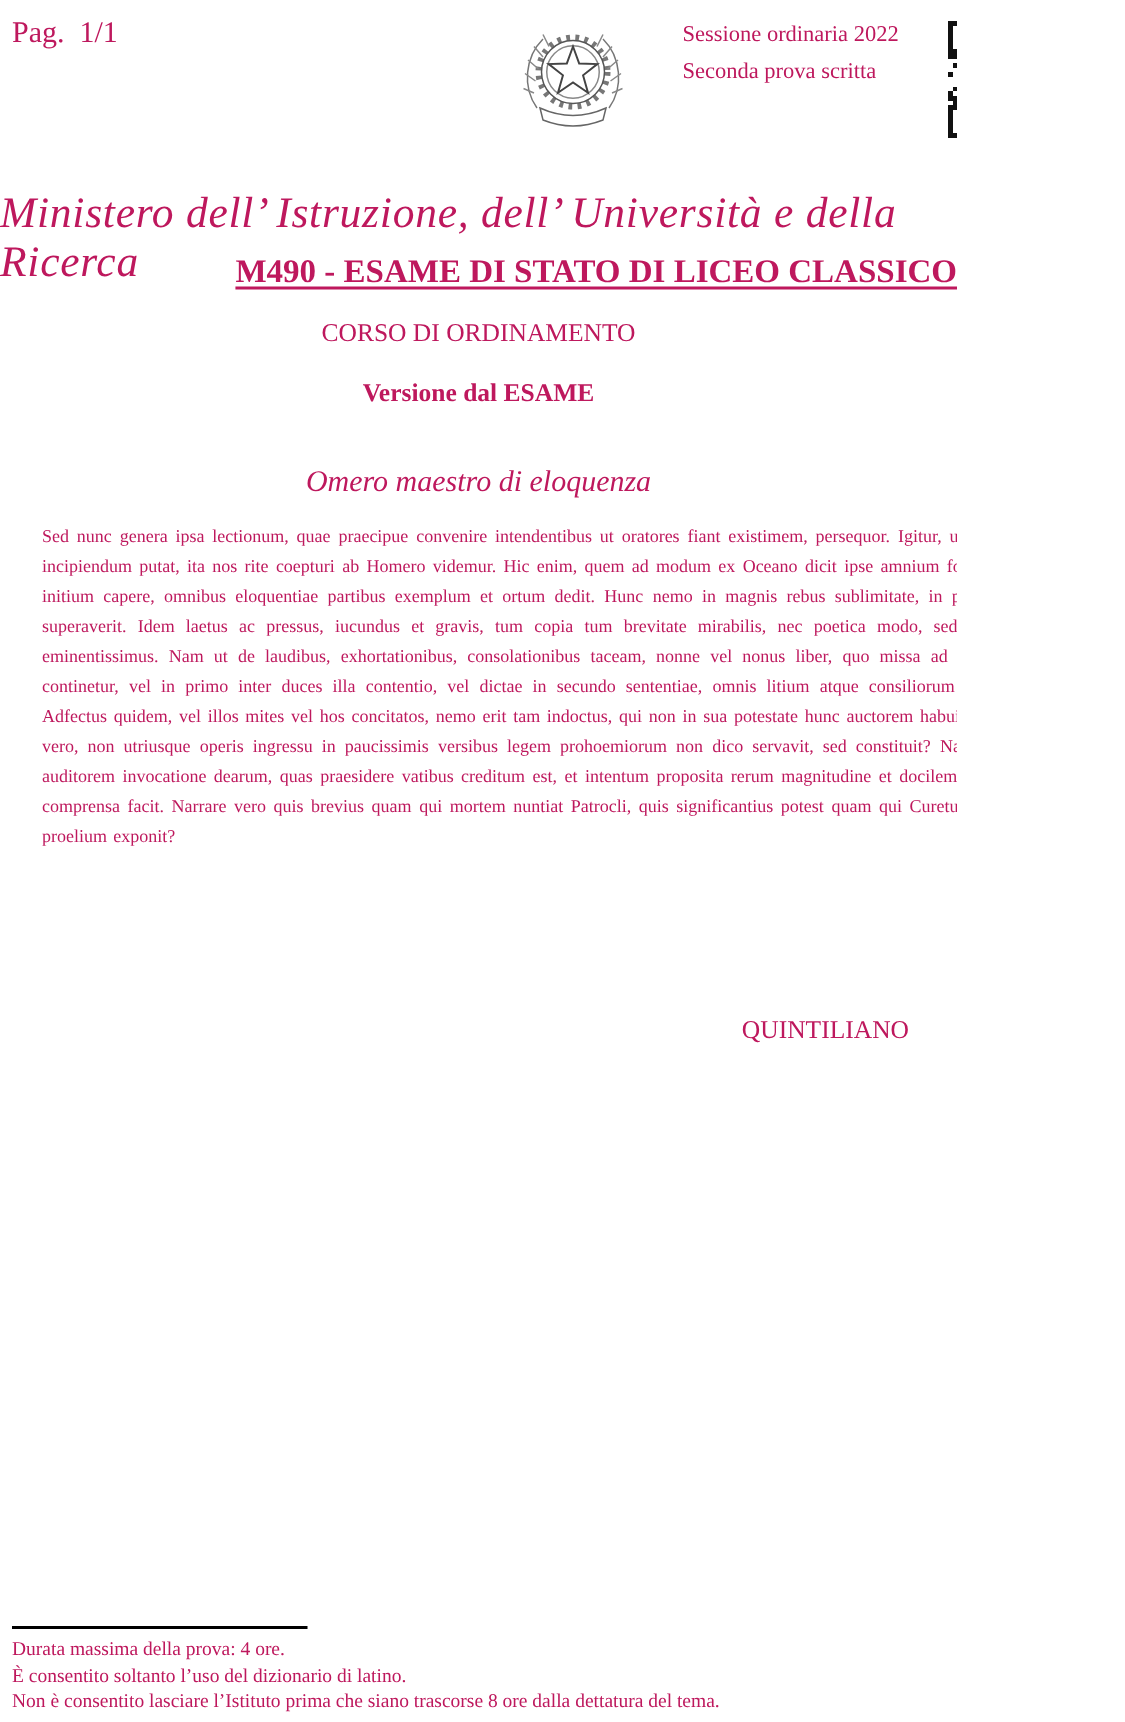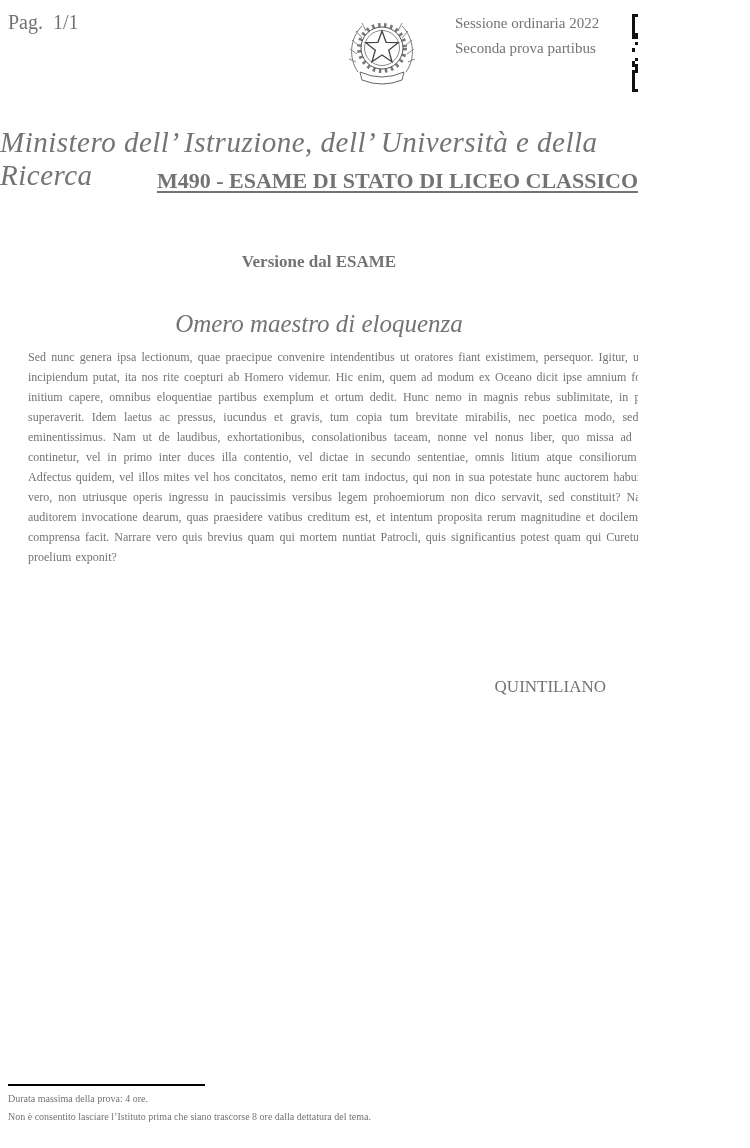--- a/index.html
+++ b/index.html
@@ -1,19 +1,19 @@
 <!DOCTYPE html>
 <html><head>
 <meta charset="utf-8">
 <style>
   * { margin:0; padding:0; box-sizing:border-box; }
   html,body { background:#fff; }
   .page {
     position:relative; width:638px; height:1148px; background:#fff;
-    font-family:"Liberation Serif","DejaVu Serif",serif; color:#737373; overflow:hidden;
+    font-family:"Liberation Serif","DejaVu Serif",serif; color:#be185d; overflow:hidden;
   }
   .pag-label {
     position:absolute; left:8px; top:11px; font-size:20px; white-space:pre;
   }
   .emblem { position:absolute; left:340px; top:10px; }
   .session-block { position:absolute; left:455px; top:15px; font-size:15px; line-height:16px; }
   .session-block .line { display:block; margin-bottom:9px; }
   .qr { position:absolute; left:632px; top:14px; }
   .ministry-title {
     position:absolute; left:0; top:126px; width:100%; text-align:left;
@@ -25,32 +25,32 @@
   }
   .exam-title span { text-decoration:underline; text-decoration-thickness:2px; text-underline-offset:3px; }
   .course-title {
     position:absolute; left:0; top:212px; width:100%; text-align:center; font-size:17px;
   }
   .version-title {
     position:absolute; left:0; top:252px; width:100%; text-align:center; font-size:17px; font-weight:bold;
   }
   .passage-title {
     position:absolute; left:0; top:310px; width:100%; text-align:center;
-    font-style:italic; font-size:25px;
+    font-style:italic; font-size:20px;
   }
   .passage-body {
     position:absolute; left:28px; top:347px; width:694px;
     font-size:12px; line-height:20px; text-align:justify; word-spacing:0.10em;
   }
   .passage-author {
     position:absolute; right:32px; top:677px; font-size:17px;
   }
   .footer { position:absolute; left:8px; top:1084px; width:720px; }
   .footer-rule { width:197px; border-top:2px solid #000; margin-bottom:4px; }
-  .footer-line { font-size:10px; line-height:17.6px; display:block; }
+  .footer-line { font-size:13px; line-height:17.6px; display:block; }
   svg { display:block; }
 </style>
 </head>
 <body>
 
 <div class="page">
 
   <div class="pag-label">Pag.  1/1</div>
 
   <div class="emblem">
@@ -64,21 +64,21 @@
         <path d="M66,62 C76,48 74,28 62,16" stroke="#777"></path>
         <path d="M16,52 l-7,-3 M17,44 l-7,-5 M19,36 l-7,-6 M22,28 l-6,-7 M26,21 l-4,-8" stroke="#888"></path>
         <path d="M68,52 l7,-3 M67,44 l7,-5 M65,36 l7,-6 M62,28 l6,-7 M58,21 l4,-8" stroke="#888"></path>
         <path d="M20,62 Q42,72 64,62 L62,70 Q42,78 22,70 Z" stroke="#666"></path>
       </g>
     </svg>
   </div>
 
   <div class="session-block">
     <span class="line">Sessione ordinaria 2022</span>
-    <span class="line">Seconda prova partibus</span>
+    <span class="line">Seconda prova scritta</span>
   </div>
 
   <div class="qr">
     <svg id="qr-svg" width="78" height="78" viewBox="0 0 78 78" fill="#111" shape-rendering="crispEdges" aria-hidden="true">
         <rect x="0.00" y="0.00" width="3.27" height="3.27"></rect>
         <rect x="3.12" y="0.00" width="3.27" height="3.27"></rect>
         <rect x="6.24" y="0.00" width="3.27" height="3.27"></rect>
         <rect x="9.36" y="0.00" width="3.27" height="3.27"></rect>
         <rect x="12.48" y="0.00" width="3.27" height="3.27"></rect>
         <rect x="15.60" y="0.00" width="3.27" height="3.27"></rect>
@@ -391,28 +391,30 @@
         <rect x="68.64" y="74.88" width="3.27" height="3.27"></rect>
       </svg>
   </div>
 
   <div class="ministry-title">Ministero dell’ Istruzione, dell’ Università e della Ricerca</div>
 
   <div class="exam-title">
     <span>M490 - ESAME DI STATO DI LICEO CLASSICO</span>
   </div>
 
+  <div class="course-title">CORSO DI ORDINAMENTO</div>
 
   <div class="version-title">Versione dal ESAME</div>
 
   <div class="passage-title">Omero maestro di eloquenza</div>
 
   <div class="passage-body">Sed nunc genera ipsa lectionum, quae praecipue convenire intendentibus ut oratores fiant existimem, persequor. Igitur, ut Aratus ab Iove incipiendum putat, ita nos rite coepturi ab Homero videmur. Hic enim, quem ad modum ex Oceano dicit ipse amnium fontiumque cursus initium capere, omnibus eloquentiae partibus exemplum et ortum dedit. Hunc nemo in magnis rebus sublimitate, in parvis proprietate superaverit. Idem laetus ac pressus, iucundus et gravis, tum copia tum brevitate mirabilis, nec poetica modo, sed oratoria virtute eminentissimus. Nam ut de laudibus, exhortationibus, consolationibus taceam, nonne vel nonus liber, quo missa ad Achillem legatio continetur, vel in primo inter duces illa contentio, vel dictae in secundo sententiae, omnis litium atque consiliorum explicant artes? Adfectus quidem, vel illos mites vel hos concitatos, nemo erit tam indoctus, qui non in sua potestate hunc auctorem habuisse fateatur. Age vero, non utriusque operis ingressu in paucissimis versibus legem prohoemiorum non dico servavit, sed constituit? Nam et benivolum auditorem invocatione dearum, quas praesidere vatibus creditum est, et intentum proposita rerum magnitudine et docilem summa celeriter comprensa facit. Narrare vero quis brevius quam qui mortem nuntiat Patrocli, quis significantius potest quam qui Curetum Aetolorumque proelium exponit?</div>
 
   <div class="passage-author">QUINTILIANO</div>
 
   <div class="footer">
     <div class="footer-rule"></div>
     <span class="footer-line">Durata massima della prova: 4 ore.</span>
+    <span class="footer-line">È consentito soltanto l’uso del dizionario di latino.</span>
     <span class="footer-line">Non è consentito lasciare l’Istituto prima che siano trascorse 8 ore dalla dettatura del tema.</span>
   </div>
 
 </div>
 
 </body></html>

